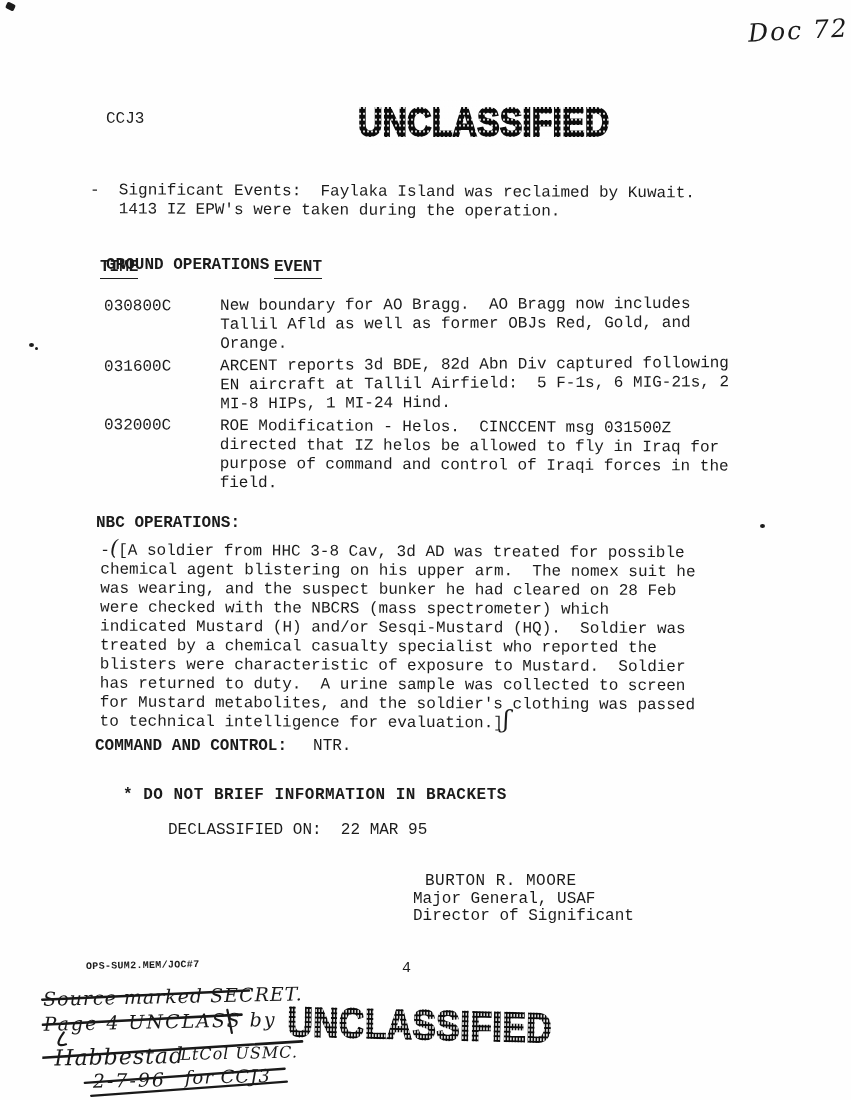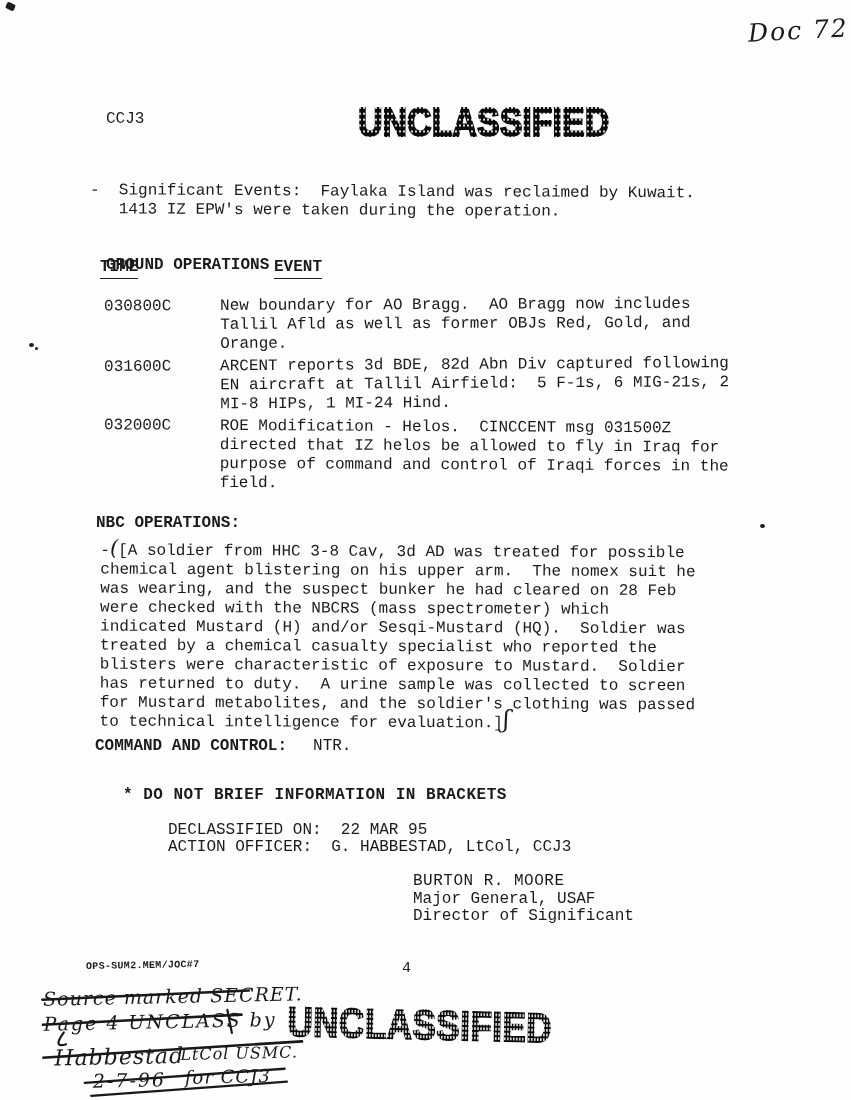--- a/index.html
+++ b/index.html
@@ -61,21 +61,21 @@
   .close-hand { font-size:24px; letter-spacing:0; }
 
   .cc-line   { left:95px; top:737px; }
   .cc-value  { padding-left:26px; }
   .note-line { left:123px; top:786px; letter-spacing:.5px; }
 
   .decl-block { left:168px; top:822px; }
   .decl-block div { line-height:17px; white-space:pre-wrap; }
   .sign-block { left:413px; top:873px; }
   .sign-block div { line-height:17.5px; white-space:pre; }
-  .sign-block div:first-child { letter-spacing:.5px; }
+  .sign-block div:first-child { letter-spacing:.5px;margin-left:12px; }
 
   
   .file-ref { left:86px; top:956px; font-size:10px; font-weight:bold; letter-spacing:.3px; transform:rotate(-1deg); }
   .page-num { left:402px; top:959px; font-size:15px; }
 
   
   .hand-svg { left:42px; top:984px; transform:rotate(-1.2deg); }
   .hand-svg text {
     font-family:"DejaVu Serif",serif; font-style:italic;
     fill:#191919;
@@ -144,21 +144,20 @@
 to technical intelligence for evaluation.</span><span>]</span><span class="hand-mark close-hand">ʃ</span></div>
 
   <div class="abs mono cc-line">
     <span class="bold">COMMAND AND CONTROL:</span><span class="cc-value">NTR.</span>
   </div>
 
   <div class="abs mono bold note-line">* DO NOT BRIEF INFORMATION IN BRACKETS</div>
 
   <div class="abs mono decl-block">
     <div>DECLASSIFIED ON:  22 MAR 95</div>
-    <div>ACTION OFFICER:  G. HABBESTAD, LtCol, CCJ3</div>
   </div>
   <div class="abs mono sign-block">
     <div>BURTON R. MOORE</div>
     <div>Major General, USAF</div>
     <div>Director of Significant</div>
   </div>
 
   <div class="abs mono file-ref">OPS-SUM2.MEM/JOC#7</div>
   <div class="abs mono page-num">4</div>
   <div class="stamp stamp-bottom">UNCLASSIFIED</div>

